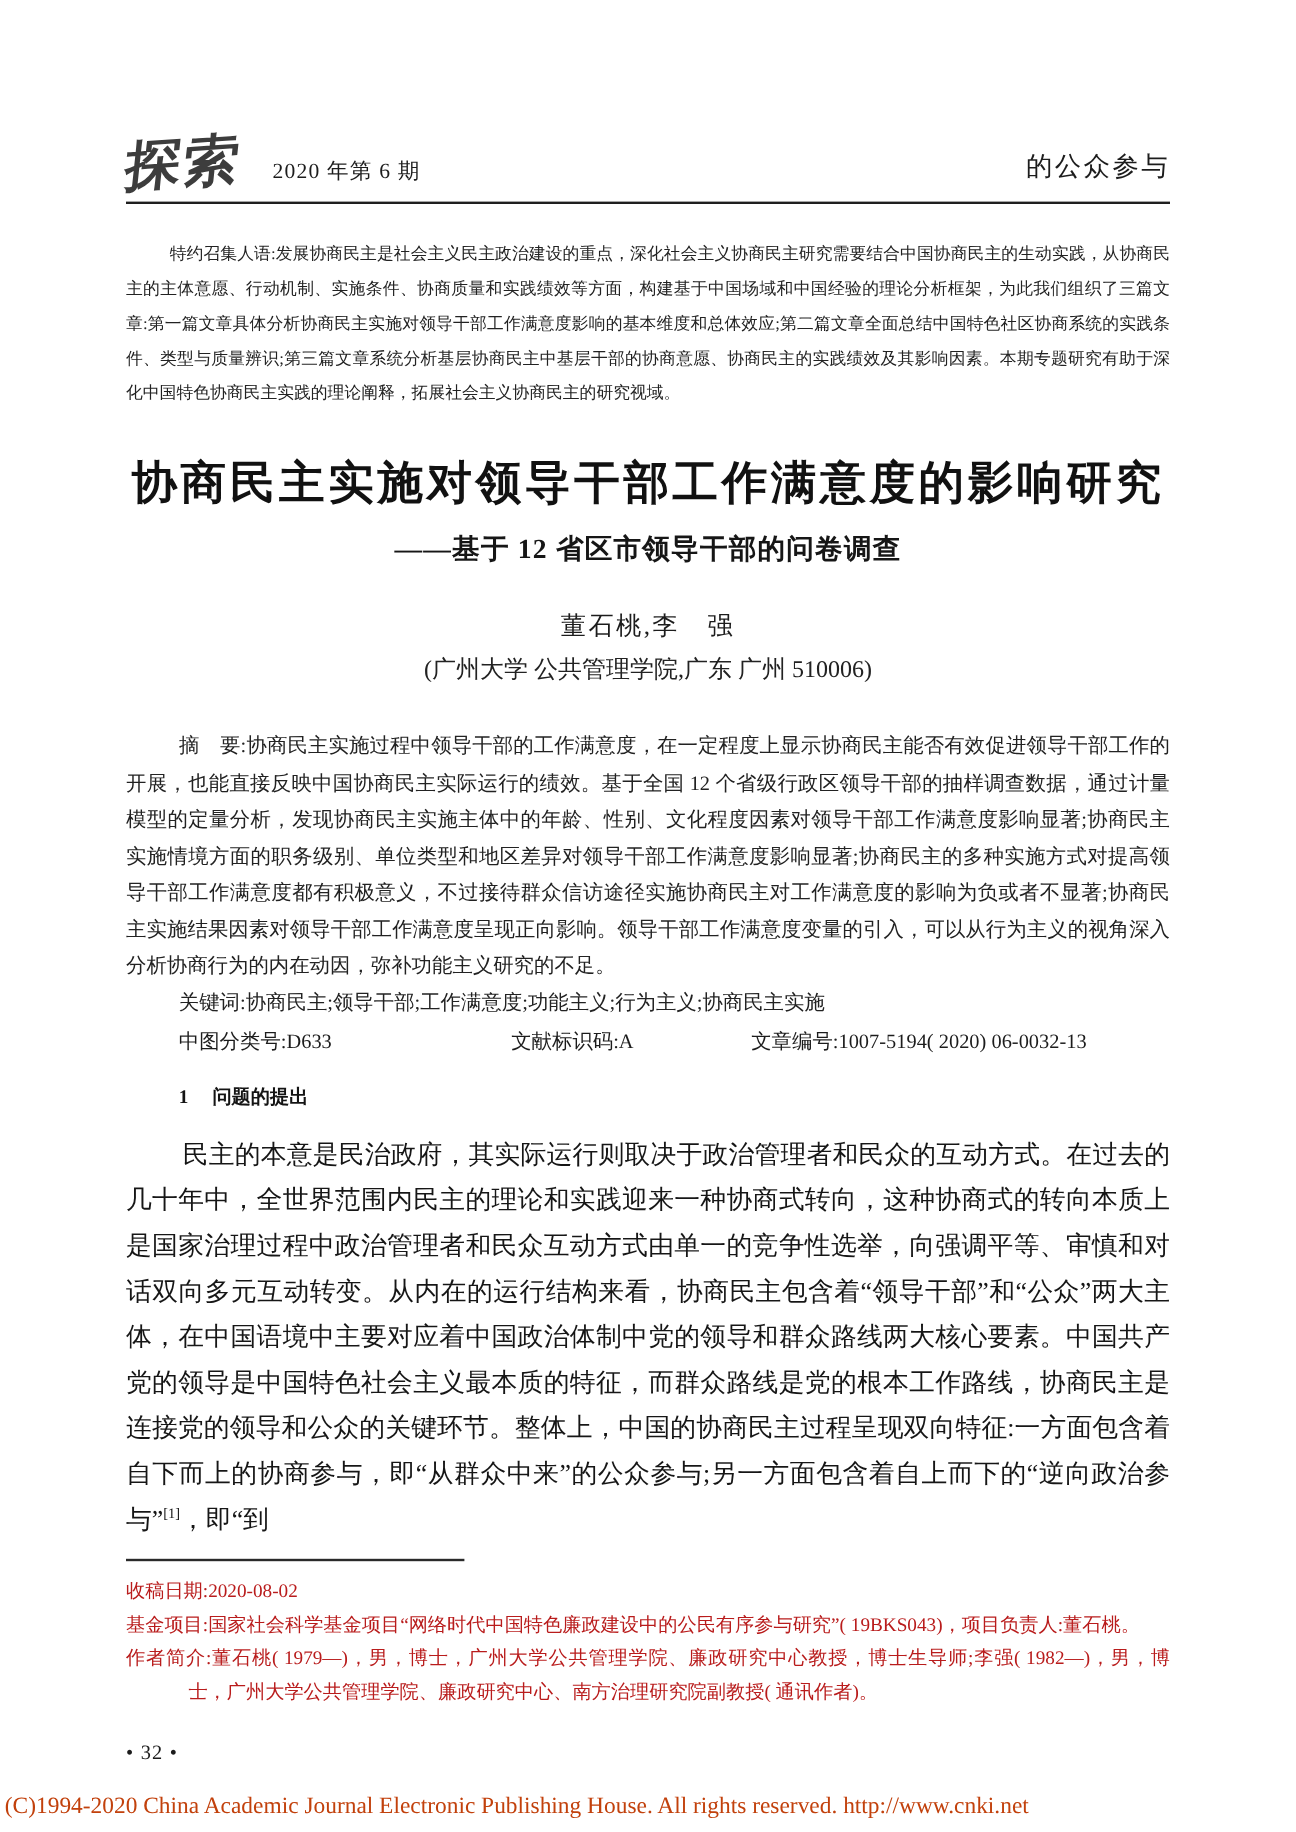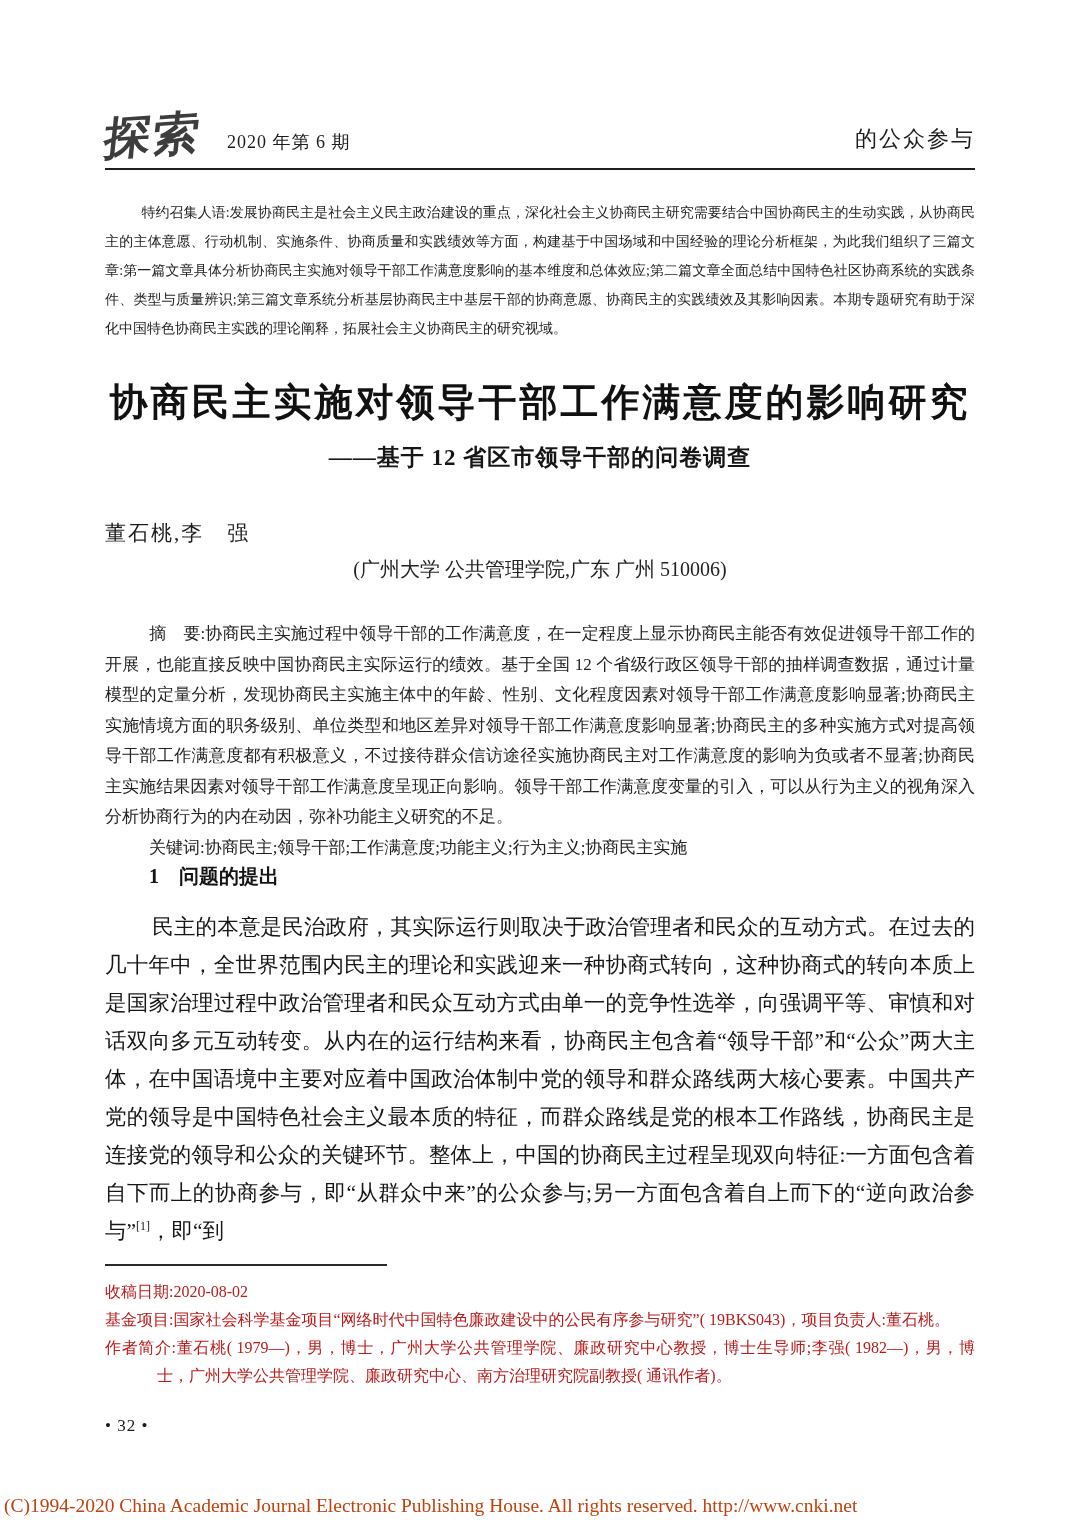--- a/index.html
+++ b/index.html
@@ -55,43 +55,44 @@
     color: #111;
   }
   .subtitle {
     margin-top: 14px;
     text-align: center;
     font-size: 23px;
     font-weight: bold;
     letter-spacing: 1px;
     color: #161616;
   }
-  .authors { margin-top: 46px; font-size: 21px; letter-spacing: 2px; }
+  .authors { margin-top: 34px; text-align: center; font-size: 21px; letter-spacing: 2px; }
   .affiliation { margin-top: 9px; text-align: center; font-size: 20px; color: #222; }
 
   
   .abstract {
     margin-top: 36px;
     font-size: 17px;
     line-height: 30.5px;
     text-align: justify;
     text-indent: 2.6em;
     color: #222;
   }
   .abstract .lbl { letter-spacing: 0; }
   .keywords { font-size: 17px; line-height: 30.5px; padding-left: 44px; color: #222; }
   .meta-line { margin-top: 2px; font-size: 17px; line-height: 30.5px; padding-left: 44px; display: flex; }
   .meta-line .m1 { width: 277px; }
   .meta-line .m2 { width: 200px; }
   .doi { margin-top: 2px; font-size: 17px; line-height: 30px; padding-left: 42px; }
 
   
   .section-heading {
+    margin-top: 20px;
     padding-left: 44px;
-    font-size: 20px;
+    font-size: 16px;
     font-weight: bold;
     color: #141414;
   }
   .section-heading .num { margin-right: 20px; }
 
   
   .body-par {
     margin-top: 18px;
     font-size: 21.5px;
     line-height: 38px;
@@ -136,20 +137,25 @@
     <h1 class="title">协商民主实施对领导干部工作满意度的影响研究</h1>
     <h2 class="subtitle">——基于 12 省区市领导干部的问卷调查</h2>
 
     <div class="authors">董石桃,李　强</div>
     <div class="affiliation">(广州大学 公共管理学院,广东 广州 510006)</div>
 
     <p class="abstract"><span class="lbl">摘　要:</span><span>协商民主实施过程中领导干部的工作满意度，在一定程度上显示协商民主能否有效促进领导干部工作的开展，也能直接反映中国协商民主实际运行的绩效。基于全国 12 个省级行政区领导干部的抽样调查数据，通过计量模型的定量分析，发现协商民主实施主体中的年龄、性别、文化程度因素对领导干部工作满意度影响显著;协商民主实施情境方面的职务级别、单位类型和地区差异对领导干部工作满意度影响显著;协商民主的多种实施方式对提高领导干部工作满意度都有积极意义，不过接待群众信访途径实施协商民主对工作满意度的影响为负或者不显著;协商民主实施结果因素对领导干部工作满意度呈现正向影响。领导干部工作满意度变量的引入，可以从行为主义的视角深入分析协商行为的内在动因，弥补功能主义研究的不足。</span></p>
 
     <p class="keywords"><span>关键词:</span><span>协商民主;领导干部;工作满意度;功能主义;行为主义;协商民主实施</span></p>
 
+    <div class="meta-line">
+      <span class="m1">中图分类号:D633</span>
+      <span class="m2">文献标识码:A</span>
+      <span class="m3">文章编号:1007-5194( 2020) 06-0032-13</span>
+    </div>
 
 
     <div class="section-heading">
       <span class="num">1</span><span>问题的提出</span>
     </div>
 
     <p class="body-par"><span>民主的本意是民治政府，其实际运行则取决于政治管理者和民众的互动方式。在过去的几十年中，全世界范围内民主的理论和实践迎来一种协商式转向，这种协商式的转向本质上是国家治理过程中政治管理者和民众互动方式由单一的竞争性选举，向强调平等、审慎和对话双向多元互动转变。从内在的运行结构来看，协商民主包含着“领导干部”和“公众”两大主体，在中国语境中主要对应着中国政治体制中党的领导和群众路线两大核心要素。中国共产党的领导是中国特色社会主义最本质的特征，而群众路线是党的根本工作路线，协商民主是连接党的领导和公众的关键环节。整体上，中国的协商民主过程呈现双向特征:一方面包含着自下而上的协商参与，即“从群众中来”的公众参与;另一方面包含着自上而下的“逆向政治参与”</span><sup>[1]</sup><span>，即“到</span></p>
 
     <div class="fn-rule"></div>
 

